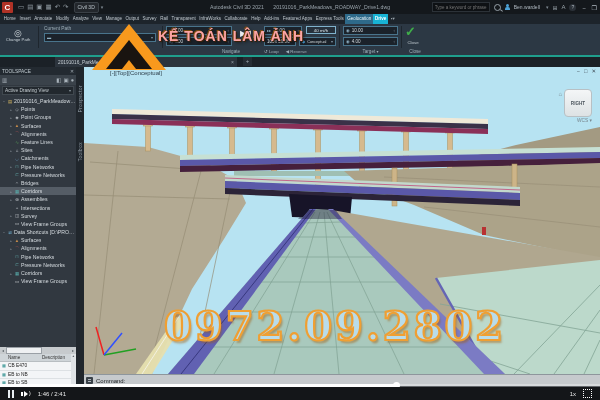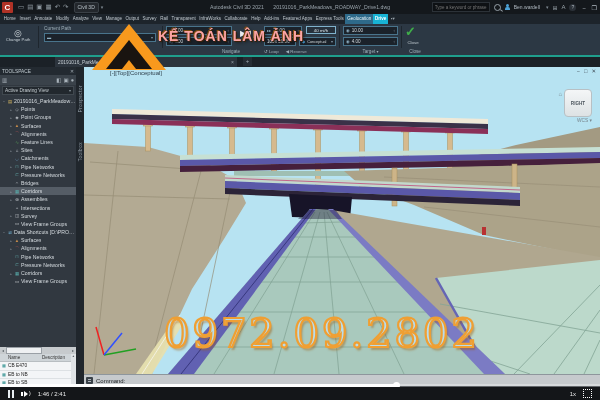--- a/index.html
+++ b/index.html
@@ -133,22 +133,22 @@
 
   
   .wm-logo{position:absolute;left:92px;top:24px;z-index:70;pointer-events:none;}
   .tri1{position:absolute;left:0;top:0;width:0;height:0;border-left:37px solid transparent;border-right:37px solid transparent;border-bottom:46px solid #f8991d;}
   .tri2{position:absolute;left:14px;top:16px;width:0;height:0;border-left:23px solid transparent;border-right:23px solid transparent;border-bottom:29px solid #191410;}
   .tri3{position:absolute;left:30px;top:36px;width:0;height:0;border-left:7px solid transparent;border-right:7px solid transparent;border-bottom:9px solid #f8991d;}
   .wm-text{position:absolute;left:158px;top:28px;z-index:70;font-size:14px;font-weight:bold;color:#fca5a5;
            letter-spacing:1px;white-space:nowrap;pointer-events:none;
            text-shadow:1px 1px 0 #3a2008,-1px -1px 0 #7a4a10,2px 2px 3px rgba(0,0,0,.45);}
   .wm-phone{position:absolute;left:164px;top:302px;z-index:55;font-family:"DejaVu Serif",serif;font-size:40px;
-            font-weight:normal;letter-spacing:3px;color:#b9dcea;-webkit-text-stroke:2.2px #ef9f33;
-            text-shadow:2px 3px 2px rgba(160,90,10,.45);pointer-events:none;white-space:nowrap;margin-top:8px;}
+            font-weight:bold;letter-spacing:3px;color:#b9dcea;-webkit-text-stroke:2.2px #ef9f33;
+            text-shadow:2px 3px 2px rgba(160,90,10,.45);pointer-events:none;white-space:nowrap;}
 </style>
 </head>
 <body>
 
 <div class="app">
 
   <div class="titlebar">
     <div class="appbtn">C</div>
     <div class="qat" id="qat">
         <span>▭</span>

